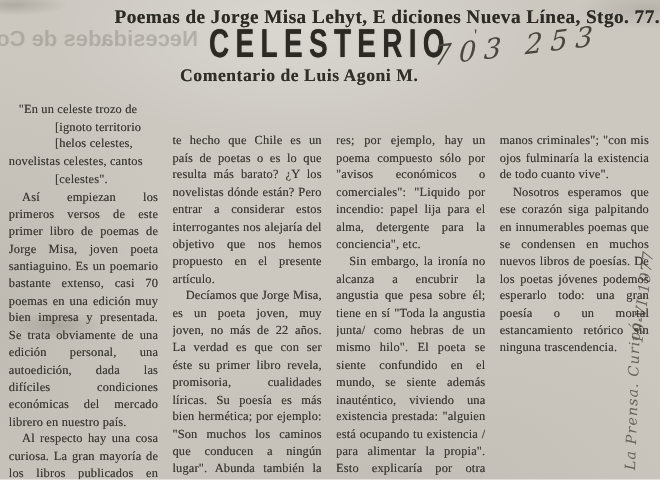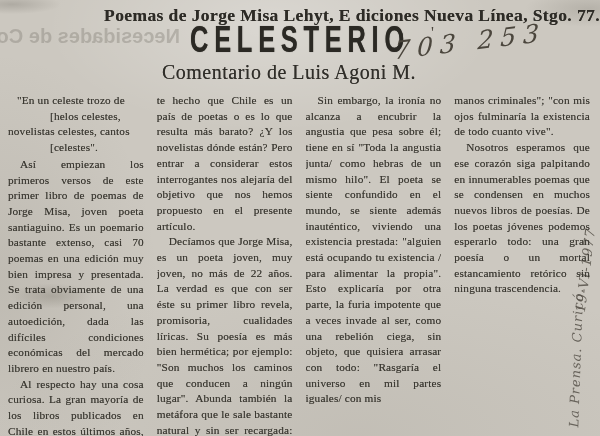--- a/index.html
+++ b/index.html
@@ -22,23 +22,24 @@
     font-weight:bold;font-size:17.5px;letter-spacing:.4px;color:#2d2b26;
     text-shadow:0 0 .6px rgba(45,43,38,.75);white-space:nowrap;
   }
   .title{
     position:absolute;top:22px;left:300px;transform:translateX(-50%) scale(.82,1.18);
     font-family:"Liberation Sans",sans-serif;font-weight:bold;font-size:31px;
     letter-spacing:7px;color:#2b2924;white-space:nowrap;
     text-shadow:0 0 .7px rgba(43,41,36,.8);
   }
   .byline{
-    position:absolute;top:61px;left:289px;transform:translateX(-50%);
-    font-size:20px;color:#302e29;white-space:nowrap;letter-spacing:.5px;
+    position:absolute;top:61px;left:272px;transform:translateX(-50%);
+    font-size:16px;color:#302e29;white-space:nowrap;letter-spacing:.5px;
     text-shadow:0 0 .5px rgba(48,46,41,.7);
+    font-weight:bold;
   }
   .hand-numbers{
     position:absolute;left:394px;top:27px;
     font-family:"DejaVu Serif",serif;font-style:italic;font-size:25px;
     letter-spacing:7px;color:#4b463d;transform:rotate(-7deg) skewX(-10deg);
     white-space:nowrap;
   }
   .stray-mark{
     position:absolute;left:431px;top:24px;font-size:16px;color:#4b463d;
   }
@@ -62,21 +63,21 @@
     display:flex;gap:13px;overflow:hidden;
   }
   .col{
     flex:1 1 0;overflow:hidden;
     font-size:11.3px;line-height:15.7px;text-align:justify;
     color:#3a3831;text-shadow:0 0 .5px rgba(58,56,49,.65);
     letter-spacing:.15px;
   }
   .col p{margin:0;}
   .para{text-indent:12px;}
-  .para.cont{text-indent:0;}
+  .para.cont{text-indent:0;margin-top:28px;}
   .verse{margin-bottom:1px;}
   .verse-line{white-space:nowrap;overflow:hidden;}
   .verse-line.first{padding-left:9px;}
   .verse-line.hang{padding-left:42px;}
 </style>
 </head>
 <body>
 
 <div class="paper">
   <div class="bleed">Necesidades de Combustible</div>
@@ -84,32 +85,34 @@
   <div class="title">CELESTERIO</div>
   <div class="byline">Comentario de Luis Agoni M.</div>
   <div class="stray-mark">'</div>
   <div class="hand-numbers">703 253</div>
   <div class="margin-note margin-date">19-VI-1977</div>
   <div class="margin-note margin-source">La Prensa. Curicó.</div>
   <div class="article-body">
       <div class="col">
         <div class="verse">
           <div class="verse-line first">"En un celeste trozo de</div>
+          <div class="verse-line hang">[ignoto territorio</div>
           <div class="verse-line hang">[helos celestes,</div>
           <div class="verse-line">novelistas celestes, cantos</div>
           <div class="verse-line hang">[celestes".</div>
         </div>
         <p class="para">Así empiezan los primeros versos de este primer libro de poemas de Jorge Misa, joven poeta santiaguino. Es un poemario bastante extenso, casi 70 poemas en una edición muy bien impresa y presentada. Se trata obviamente de una edición personal, una autoedición, dada las difíciles condiciones económicas del mercado librero en nuestro país.</p>
         <p class="para">Al respecto hay una cosa curiosa. La gran mayoría de los libros publicados en Chile en estos últimos años, ya sea por editoriales o de modo personal, son libros de poesía. ¿Demuestra es-</p>
       </div>
       <div class="col">
         <p class="para cont">te hecho que Chile es un país de poetas o es lo que resulta más barato? ¿Y los novelistas dónde están? Pero entrar a considerar estos interrogantes nos alejaría del objetivo que nos hemos propuesto en el presente artículo.</p>
         <p class="para">Decíamos que Jorge Misa, es un poeta joven, muy joven, no más de 22 años. La verdad es que con ser éste su primer libro revela, promisoria, cualidades líricas. Su poesía es más bien hermética; por ejemplo: "Son muchos los caminos que conducen a ningún lugar". Abunda también la metáfora que le sale bastante natural y sin ser recargada: "Yo volveré a las nieves y al trigo". Igualmente manifiesta una actitud un tanto irónica frente a determinadas cosas o se-</p>
       </div>
       <div class="col">
+        <p class="para cont">res; por ejemplo, hay un poema compuesto sólo por "avisos económicos o comerciales": "Liquido por incendio: papel lija para el alma, detergente para la conciencia", etc.</p>
         <p class="para">Sin embargo, la ironía no alcanza a encubrir la angustia que pesa sobre él; tiene en sí "Toda la angustia junta/ como hebras de un mismo hilo". El poeta se siente confundido en el mundo, se siente además inauténtico, viviendo una existencia prestada: "alguien está ocupando tu existencia / para alimentar la propia". Esto explicaría por otra parte, la furia impotente que a veces invade al ser, como una rebelión ciega, sin objeto, que quisiera arrasar con todo: "Rasgaría el universo en mil partes iguales/ con mis</p>
       </div>
       <div class="col">
         <p class="para cont">manos criminales"; "con mis ojos fulminaría la existencia de todo cuanto vive".</p>
         <p class="para">Nosotros esperamos que ese corazón siga palpitando en innumerables poemas que se condensen en muchos nuevos libros de poesías. De los poetas jóvenes podemos esperarlo todo: una gran poesía o un mortal estancamiento retórico sin ninguna trascendencia.</p>
       </div>
     </div>
 </div>
 
 </body></html>

